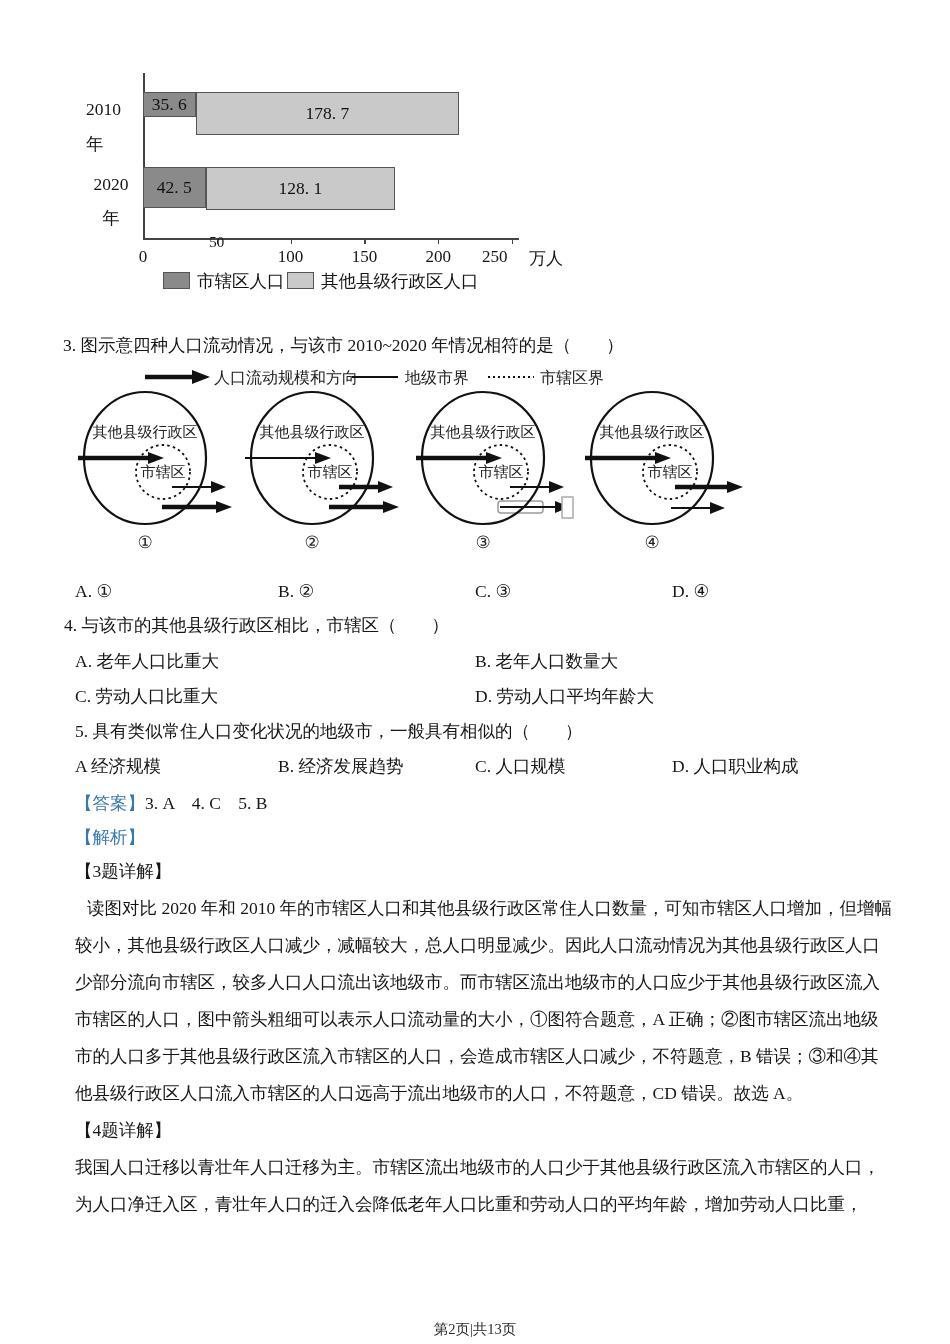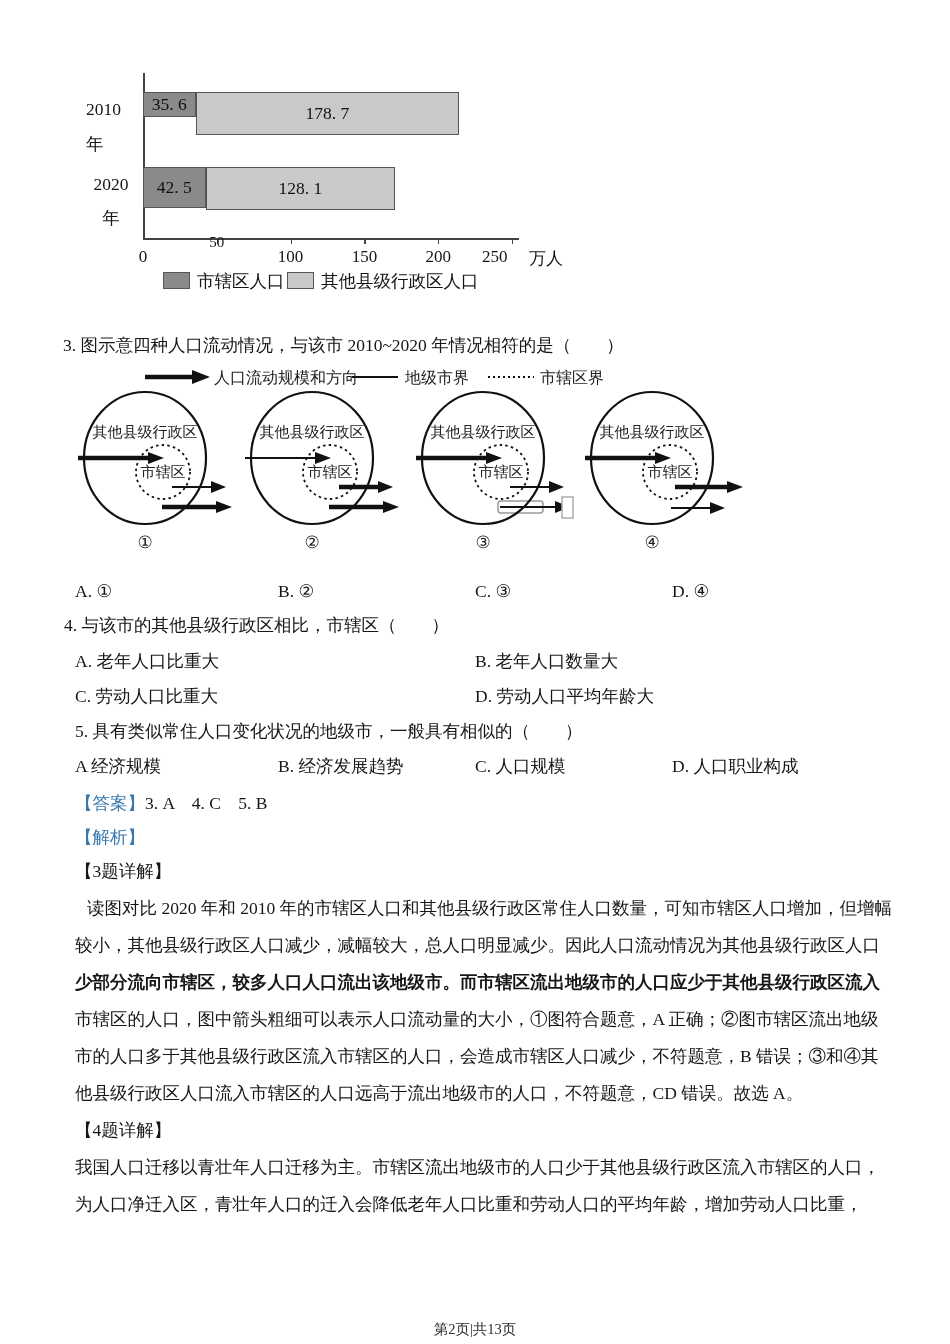--- a/index.html
+++ b/index.html
@@ -168,21 +168,21 @@
 
   <div class="abs t" style="left:75px;top:792px;">
     <span class="blue">【答案】</span><span>3. A　4. C　5. B</span>
   </div>
 
   <div class="abs t blue" style="left:75px;top:826px;">【解析】</div>
 
   <div class="abs t" style="left:75px;top:860px;">【3题详解】</div>
   <div class="abs t" style="left:75px;top:897px;margin-left:12px;">读图对比 2020 年和 2010 年的市辖区人口和其他县级行政区常住人口数量，可知市辖区人口增加，但增幅</div>
   <div class="abs t" style="left:75px;top:934px;">较小，其他县级行政区人口减少，减幅较大，总人口明显减少。因此人口流动情况为其他县级行政区人口</div>
-  <div class="abs t" style="left:75px;top:971px;font-weight:bold;">少部分流向市辖区，较多人口人口流出该地级市。而市辖区流出地级市的人口应少于其他县级行政区流入</div>
+  <div class="abs t" style="left:75px;top:971px;">少部分流向市辖区，较多人口人口流出该地级市。而市辖区流出地级市的人口应少于其他县级行政区流入</div>
   <div class="abs t" style="left:75px;top:1008px;">市辖区的人口，图中箭头粗细可以表示人口流动量的大小，①图符合题意，A 正确；②图市辖区流出地级</div>
   <div class="abs t" style="left:75px;top:1045px;">市的人口多于其他县级行政区流入市辖区的人口，会造成市辖区人口减少，不符题意，B 错误；③和④其</div>
   <div class="abs t" style="left:75px;top:1082px;">他县级行政区人口流入市辖区的人口远高于流出地级市的人口，不符题意，CD 错误。故选 A。</div>
 
   <div class="abs t" style="left:75px;top:1119px;">【4题详解】</div>
   <div class="abs t" style="left:75px;top:1156px;">我国人口迁移以青壮年人口迁移为主。市辖区流出地级市的人口少于其他县级行政区流入市辖区的人口，</div>
   <div class="abs t" style="left:75px;top:1193px;">为人口净迁入区，青壮年人口的迁入会降低老年人口比重和劳动人口的平均年龄，增加劳动人口比重，</div>
 
   <div class="abs footer" style="left:0;top:1320px;width:950px;text-align:center;">第2页|共13页</div>
 

